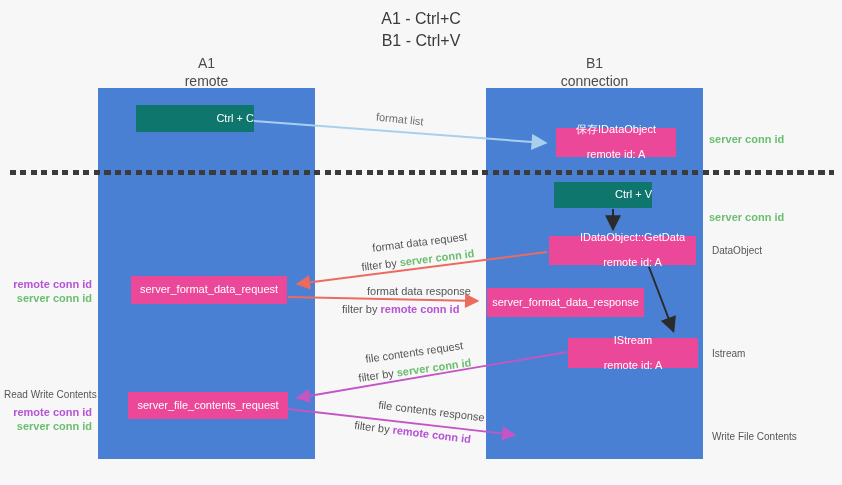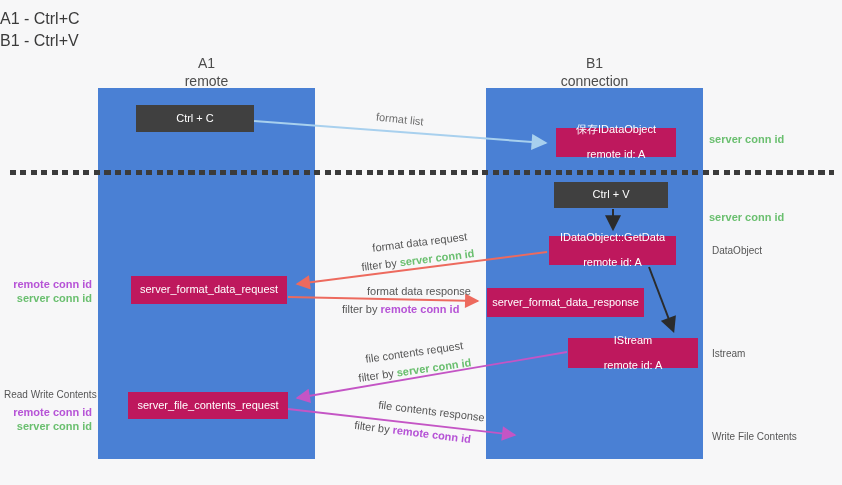--- a/index.html
+++ b/index.html
@@ -1,36 +1,36 @@
 <!DOCTYPE html>
 <html><head>
 <meta charset="utf-8">
 <style>
   html,body {margin:0; padding:0; background:#f7f7f8; font-family:"Liberation Sans", sans-serif;}
   .canvas {position:relative; width:842px; height:485px; background:#f7f7f8; overflow:hidden;}
 
-  .diagram-title {position:absolute; left:0; top:8px; width:842px; 
+  .diagram-title {position:absolute; left:0; top:8px; width:842px; text-align:center;
     font-size:16px; color:#3a3a3a; line-height:1.35; z-index:5;}
 
   .lane {position:absolute; top:88px; width:217px; height:371px; background:#4a80d4; z-index:1;}
   .lane-a {left:98px;}
   .lane-b {left:486px;}
   .lane-header {position:absolute; top:54px; width:217px; text-align:center;
     font-size:14px; color:#4c4c4c; line-height:1.3; z-index:5;}
   .lane-header-a {left:98px;}
   .lane-header-b {left:486px;}
 
   .dashline {position:absolute; left:10px; top:170px; width:824px; height:5px;
     background:repeating-linear-gradient(90deg,#3b3b3b 0 6px, transparent 6px 10.5px); z-index:3;}
 
   .node {position:absolute; display:flex; flex-direction:column; align-items:center;
     justify-content:center; color:#ffffff; font-size:11px; line-height:1.25;
     text-align:center; z-index:4; white-space:nowrap;}
-  .green {background:#404040;}
-  .orange {background:#be185d;gap:11px;}
+  .green {background:#0f766e;align-items:flex-end;}
+  .orange {background:#ec4899;gap:11px;}
 
   .arrows {position:absolute; left:0; top:0; z-index:2;}
 
   .lbl {position:absolute; font-size:11px; color:#565656; white-space:nowrap; z-index:5;}
   .lbl-12 {font-size:10px;}
   .green-t {color:#6abf6f; font-weight:bold;}
   .purple-t {color:#b653d6; font-weight:bold;}
   .r {text-align:right;}
   .rot-p6 {transform:rotate(6deg);}
   .rot-n7 {transform:rotate(-7deg);}
@@ -87,25 +87,25 @@
 
   <div class="node green" style="left:136px; top:105px; width:118px; height:27px;">
     <div>Ctrl + C</div>
   </div>
 
   <div class="node orange" style="left:556px; top:128px; width:120px; height:29px;">
     <div>保存IDataObject</div>
     <div>remote id: A</div>
   </div>
 
-  <div class="node green" style="left:554px; top:182px; width:114px; height:26px;">
+  <div class="node green" style="left:554px; top:182px; width:98px; height:26px;">
     <div>Ctrl + V</div>
   </div>
 
-  <div class="node orange" style="left:549px; top:236px; width:127px; height:29px;">
+  <div class="node orange" style="left:549px; top:236px; width:127px; height:29px;padding-left:20px;">
     <div>IDataObject::GetData</div>
     <div>remote id: A</div>
   </div>
 
   <div class="node orange" style="left:487px; top:288px; width:157px; height:29px;">
     <div>server_format_data_response</div>
   </div>
 
   <div class="node orange" style="left:131px; top:276px; width:156px; height:28px;">
     <div>server_format_data_request</div>

